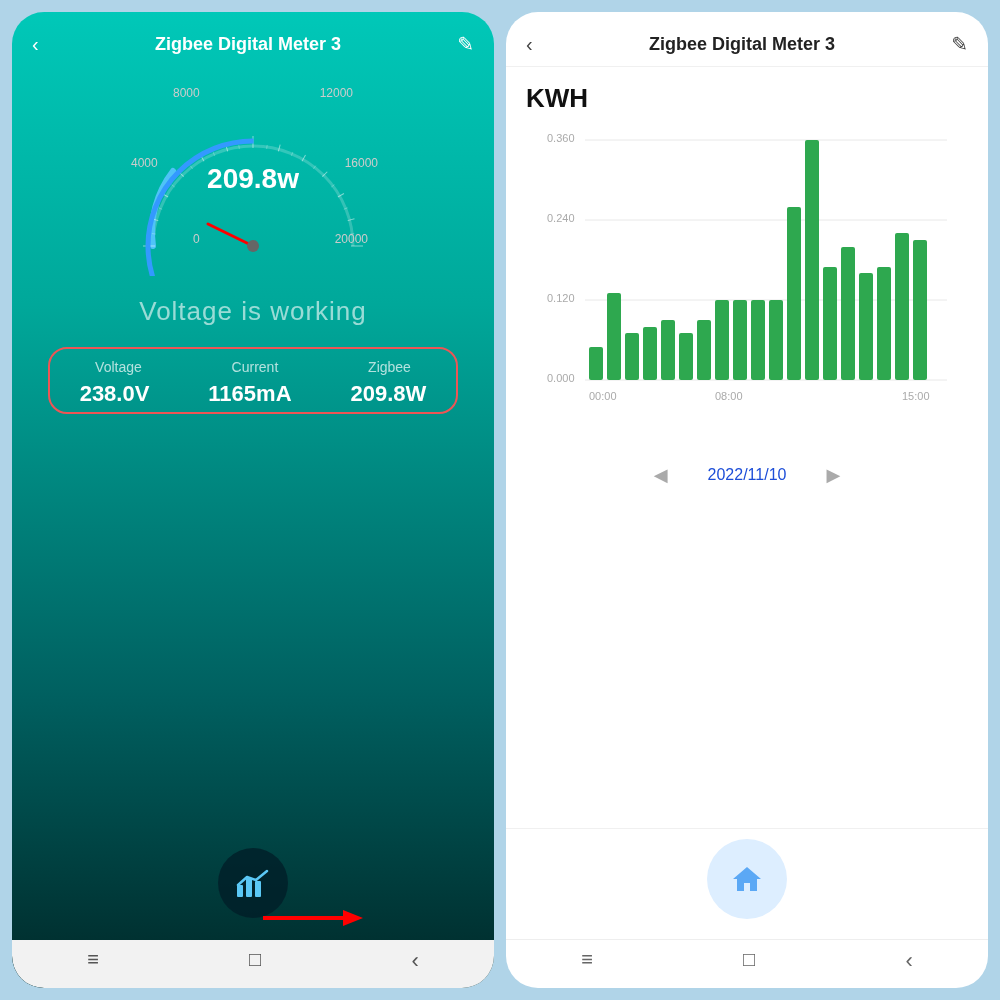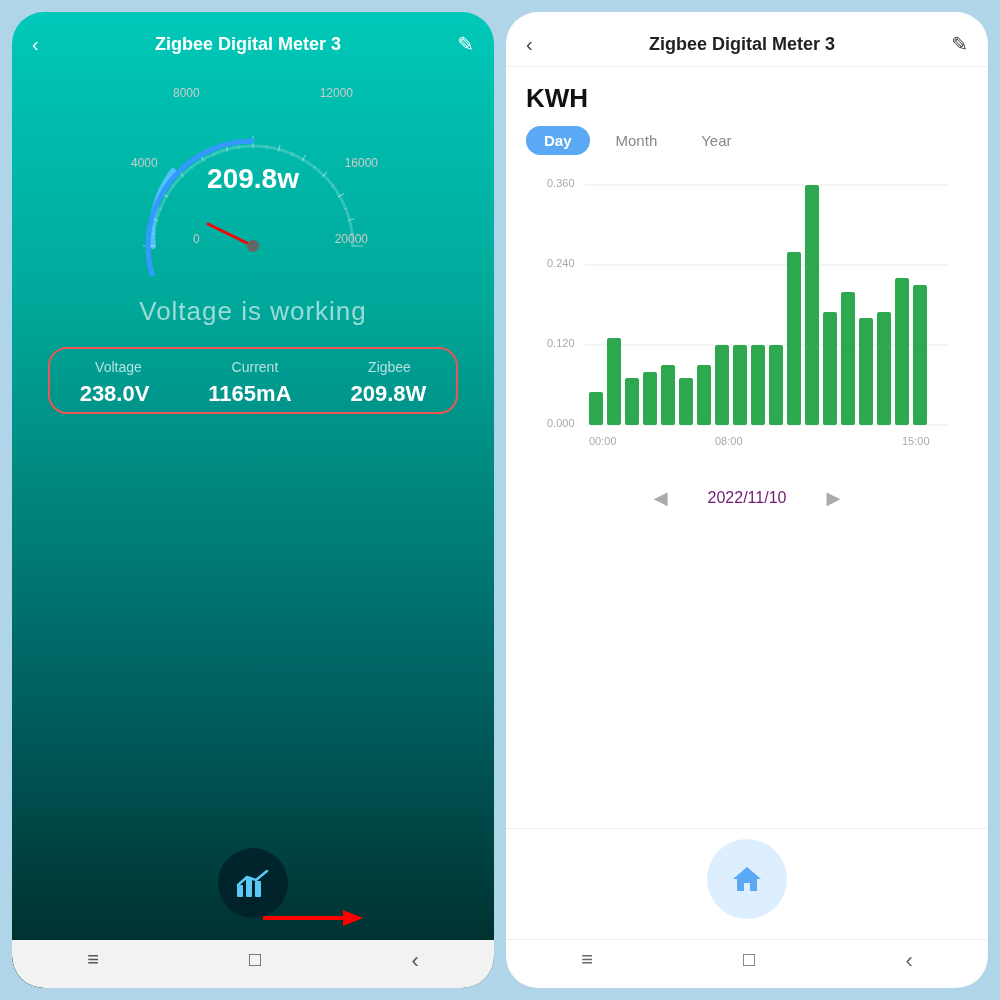--- a/index.html
+++ b/index.html
@@ -197,21 +197,21 @@
       color: #555;
       font-size: 16px;
     }
     .date-nav-arrow {
       color: #aaa;
       font-size: 18px;
       cursor: pointer;
     }
     .date-text {
       font-size: 16px;
-      color: #701a75;
+      color: #1d4ed8;
     }
     
     .bottom-nav-right {
       padding: 10px 0 20px;
       display: flex;
       justify-content: center;
       border-top: 1px solid #f0f0f0;
     }
     .home-btn-circle {
       width: 80px;
@@ -342,25 +342,20 @@
   <div class="right-panel">
 
     <div class="right-header">
       <span class="header-icon" style="color:#444;">‹</span>
       <span class="right-header-title">Zigbee Digital Meter 3</span>
       <span class="right-header-icon">✎</span>
     </div>
 
     <div class="kwh-title">KWH</div>
 
-    <div class="tab-bar">
-      <div class="tab active">Day</div>
-      <div class="tab">Month</div>
-      <div class="tab">Year</div>
-    </div>
 
     <div class="chart-area">
       <svg id="chart-svg" width="100%" height="320" viewBox="0 0 400 320">
 
         <text x="0" y="20" font-size="11" fill="#aaa">0.360</text>
         <text x="0" y="100" font-size="11" fill="#aaa">0.240</text>
         <text x="0" y="180" font-size="11" fill="#aaa">0.120</text>
         <text x="0" y="260" font-size="11" fill="#aaa">0.000</text>
 
         <line x1="38" y1="18" x2="400" y2="18" stroke="#e8e8e8" stroke-width="1"></line>

